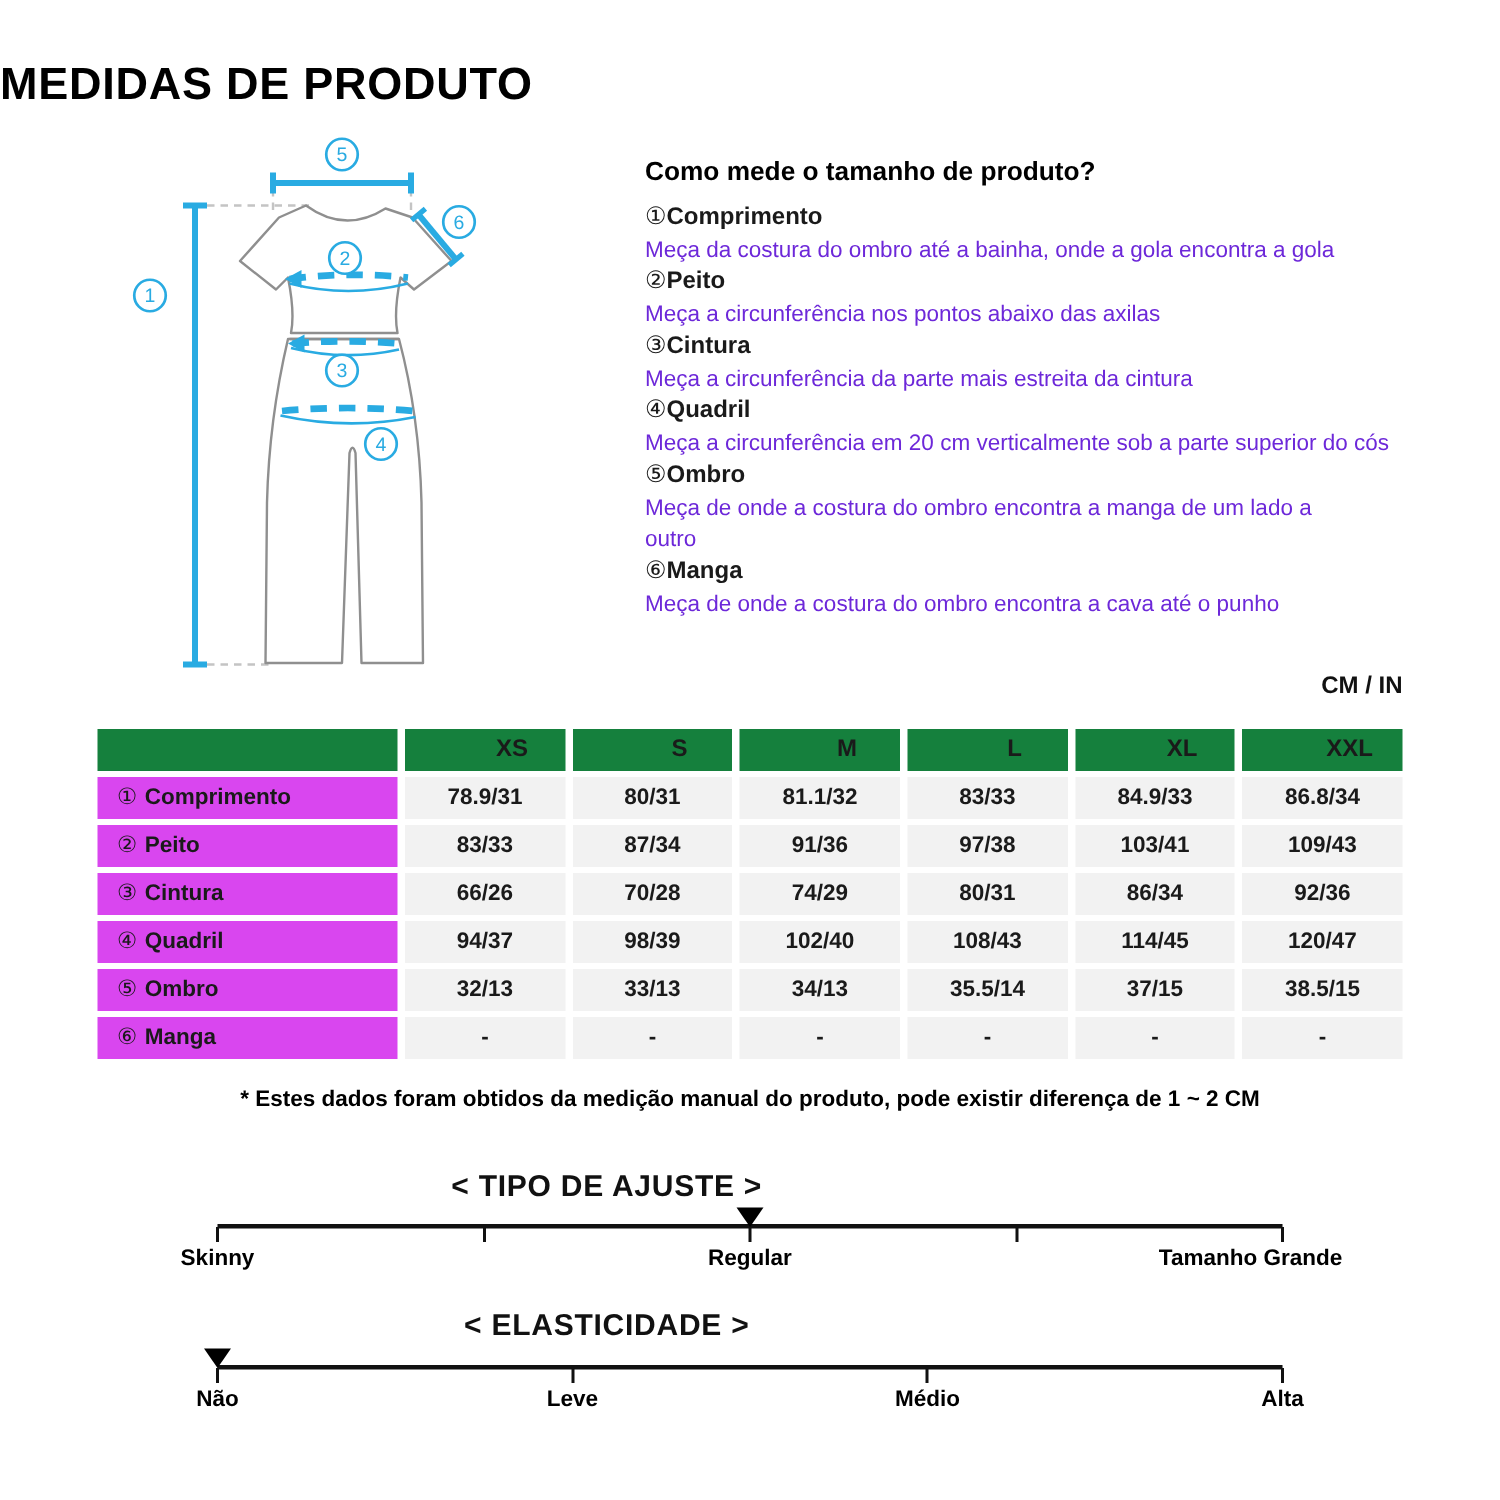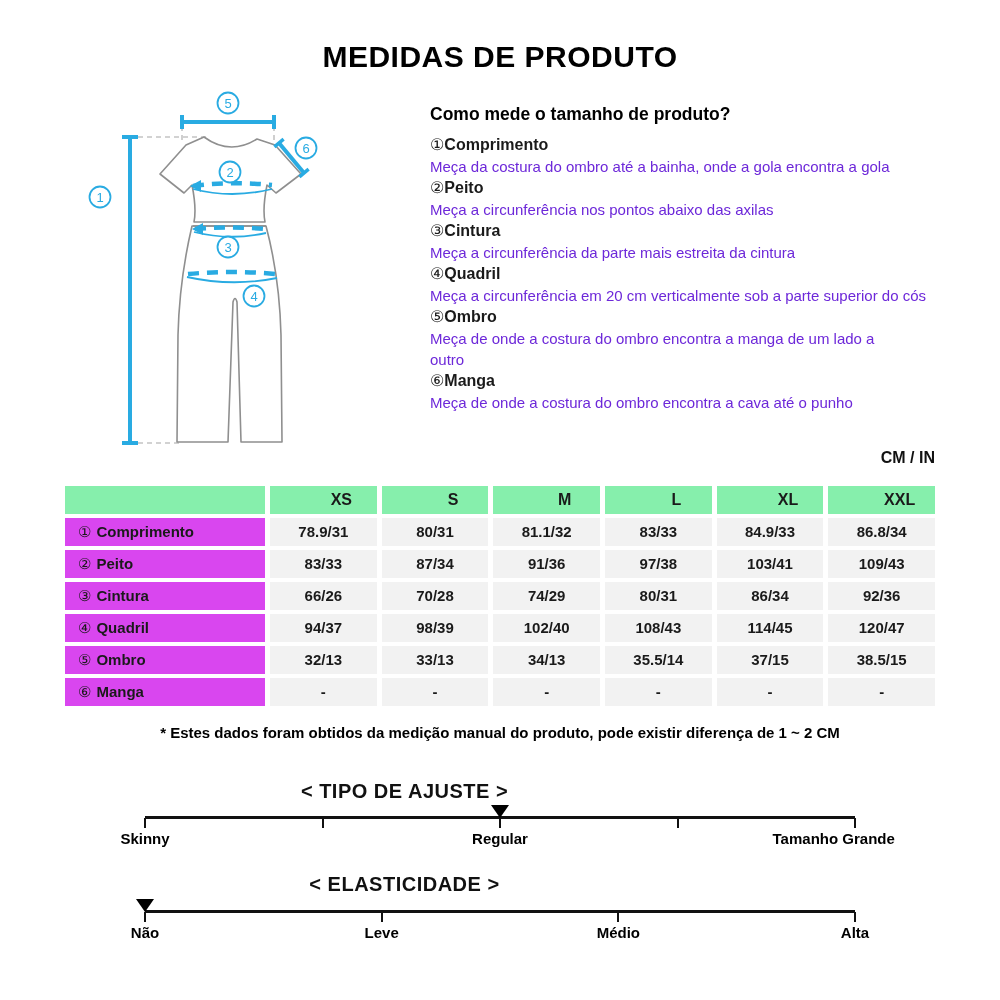--- a/index.html
+++ b/index.html
@@ -1,20 +1,20 @@
 <!DOCTYPE html>
 <html><head>
 <meta charset="utf-8">
 <style>
   * { margin:0; padding:0; box-sizing:border-box; }
   body { background:#fff; font-family:"Liberation Sans", sans-serif; color:#111; }
   .page { position:relative; width:1000px; height:1000px; background:#fff; overflow:hidden; }
 
   
-  .title { position:absolute; top:40px; left:0; width:1000px; text-align:center;
+  .title { position:absolute; top:40px; left:0; width:1000px; text-align:left;
            font-size:30px; font-weight:bold; letter-spacing:.5px; color:#000; }
   .logo { position:absolute; top:34px; right:90px; font-size:38px; font-weight:bold; color:#000; }
   .logo .heart { position:absolute; left:66px; top:-7px; font-size:15px; }
 
   
   .diagram { position:absolute; left:60px; top:90px; width:340px; height:380px; }
 
   
   .guide { position:absolute; left:430px; top:104px; width:525px; }
   .guide-heading { font-size:17.5px; font-weight:bold; margin-bottom:9px; color:#000; }
@@ -24,21 +24,21 @@
   .g-item-desc.narrow { max-width:470px; }
 
   .unit { position:absolute; top:449px; right:65px; font-size:16px; font-weight:bold; }
 
   
   .table { position:absolute; left:65px; top:486px; width:870px;
            display:grid; grid-template-columns:200px repeat(6,1fr);
            column-gap:5px; row-gap:4px; }
   .cell { height:28px; line-height:28px; background:#f2f2f2; text-align:center;
           font-size:15px; font-weight:bold; color:#1a1a1a; overflow:hidden; }
-  .cell.head { background:#86efac; font-size:16px;padding-left:36px; }
+  .cell.head { background:#15803d; font-size:16px;padding-left:36px; }
   .cell.label { background:#d946ef; text-align:left; padding-left:13px; }
   .cell.label .cnum { font-weight:normal; margin-right:5px; }
 
   .footnote { position:absolute; top:724px; left:0; width:1000px; text-align:center;
               font-size:15px; font-weight:bold; color:#000; }
 
   
   .scale-heading { position:absolute; left:0; width:809px; text-align:center;
                    font-size:20px; font-weight:bold; letter-spacing:.5px; }
   .scale-heading.fit { top:780px; }

